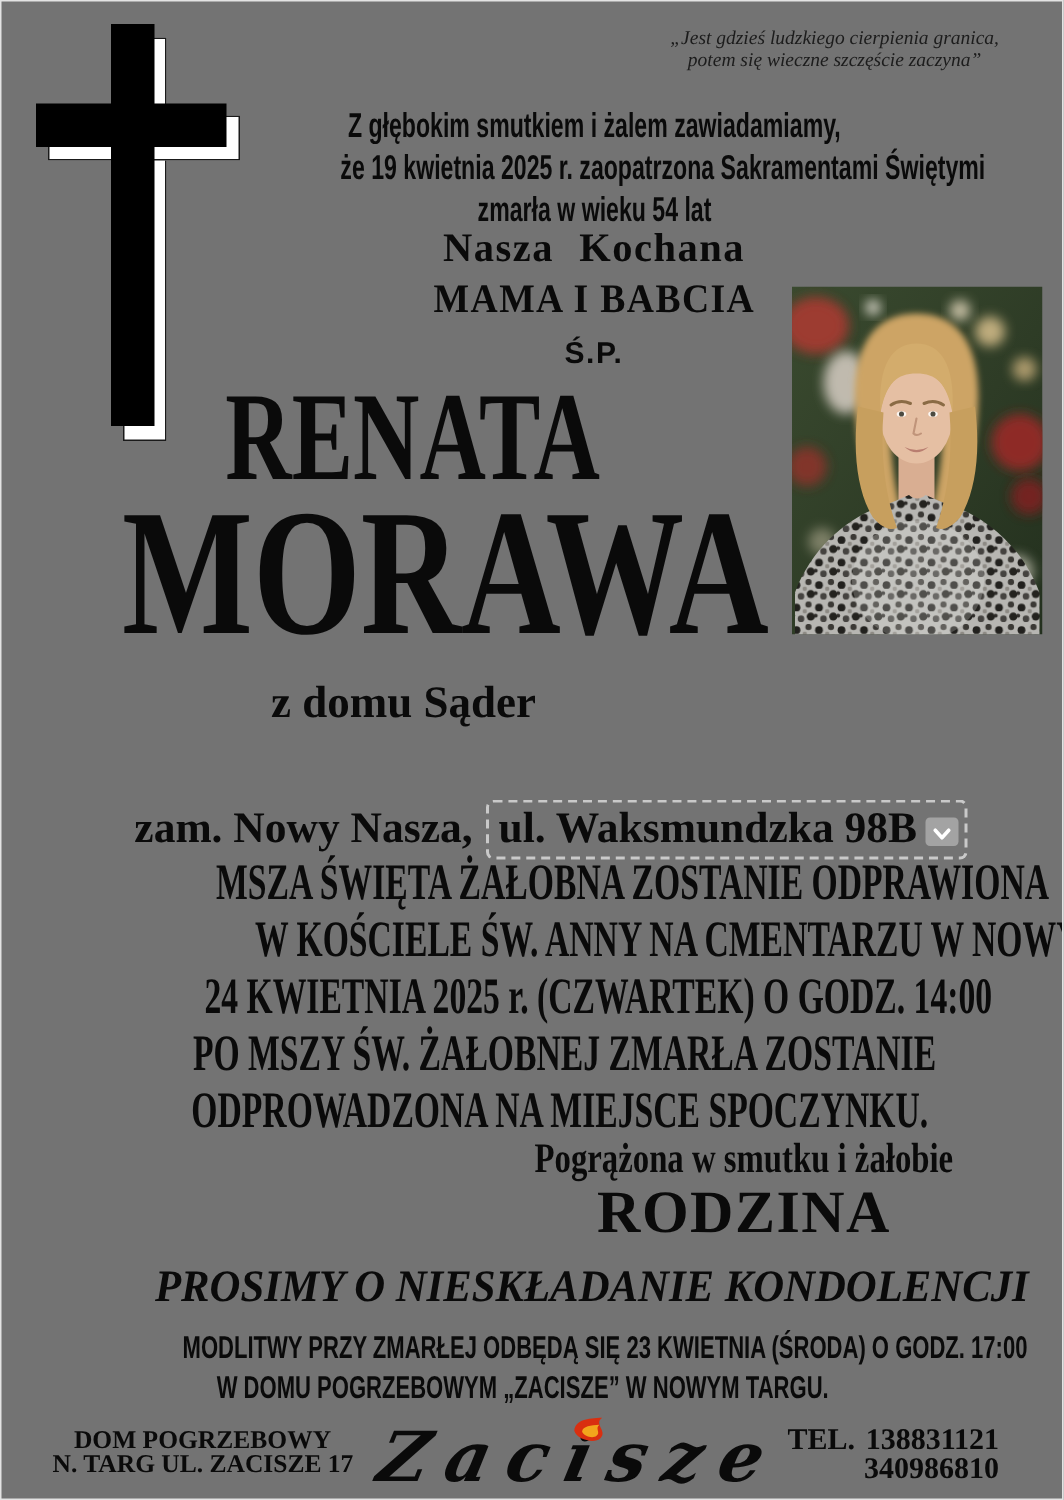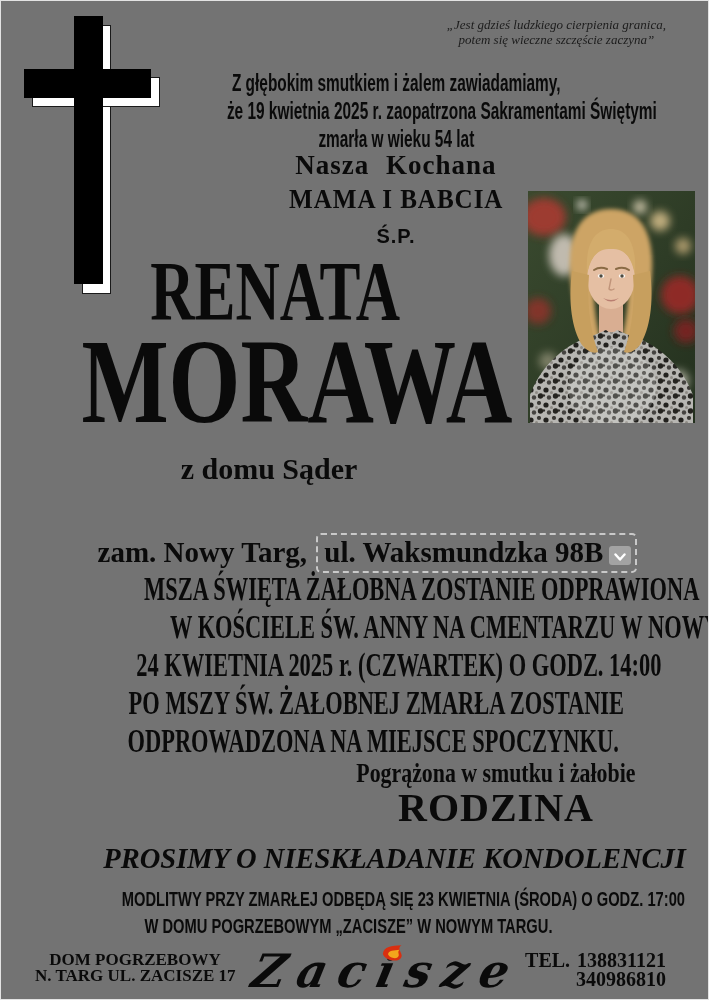--- a/index.html
+++ b/index.html
@@ -172,21 +172,21 @@
       <circle cx="73" cy="85" r="1.7" fill="#4c4a40"></circle>
       <circle cx="94" cy="85" r="1.7" fill="#4c4a40"></circle>
       <path d="M83,88 L81,98 Q83,100 86,98" stroke="#c0947a" stroke-width="1.4" fill="none" stroke-linecap="round"></path>
       <path d="M75,107 Q83,111 91,107 Q83,114 75,107 Z" fill="#b97e70"></path>
     </svg>
   </div>
 
   <div class="abs maiden ctr serifb">z domu Sąder</div>
 
   <div class="abs residence ctr serifb nw">
-    <span>zam. Nowy Targ,</span>
+    <span>zam. Nowy Nasza,</span>
     <span class="addr-box"><span>ul. Waksmundzka 98B</span><button class="addr-btn"><svg width="12" height="9" viewBox="0 0 12 9">
             <polyline points="1.5,1.5 6,6.5 10.5,1.5" fill="none" stroke="#ffffff" stroke-width="2.4" stroke-linecap="round" stroke-linejoin="round"></polyline>
           </svg></button></span>
   </div>
 
   <div class="abs ceremony ctr serifb">
     <div class="nw"><span class="cx">MSZA ŚWIĘTA ŻAŁOBNA ZOSTANIE ODPRAWIONA</span></div>
     <div class="nw"><span class="cx">W KOŚCIELE ŚW. ANNY NA CMENTARZU W NOWYM TARGU</span></div>
     <div class="nw"><span class="cx">24 KWIETNIA 2025 r. (CZWARTEK) O GODZ. 14:00</span></div>
     <div class="nw"><span class="cx">PO MSZY ŚW. ŻAŁOBNEJ ZMARŁA ZOSTANIE</span></div>

